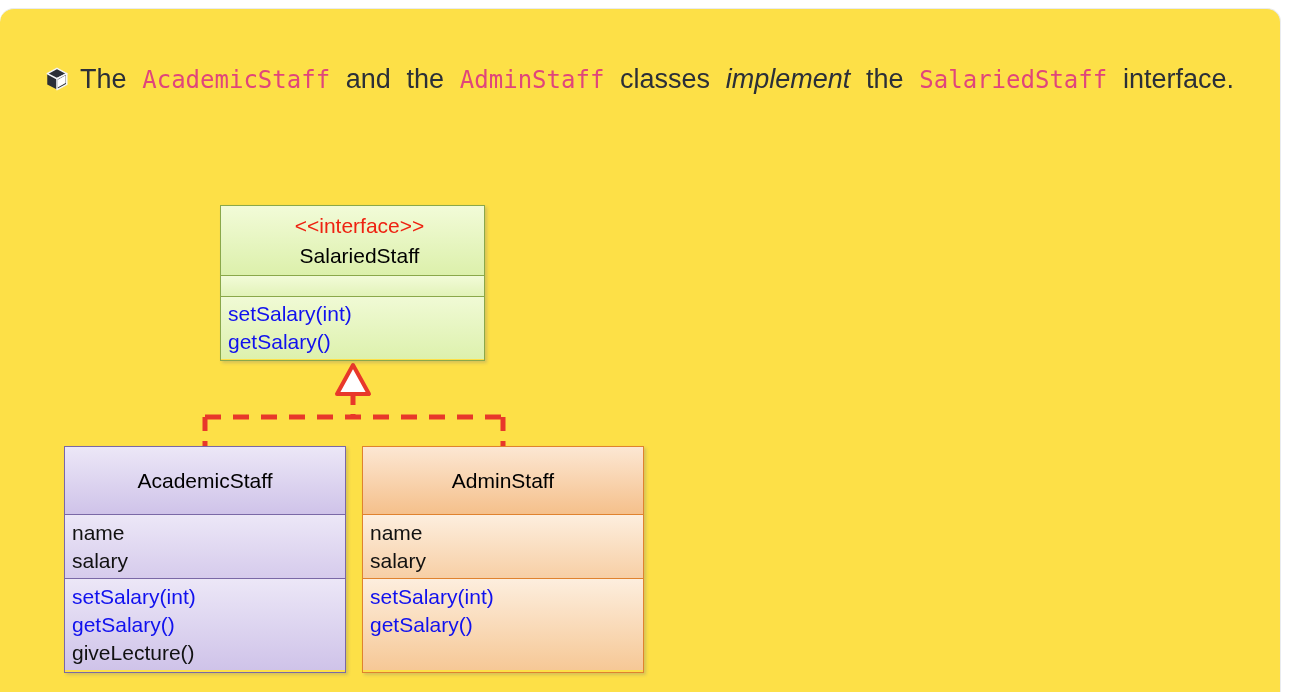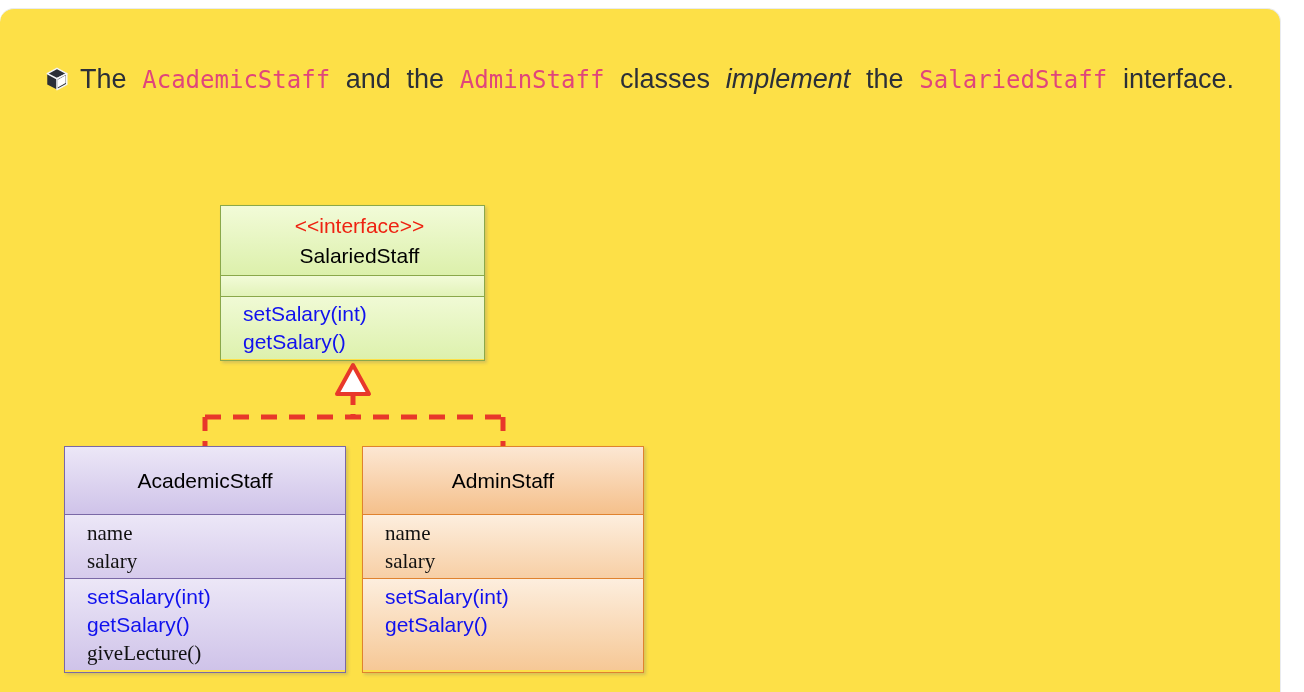--- a/index.html
+++ b/index.html
@@ -86,26 +86,26 @@
     overflow: hidden;
   }
   .uml-title {
     text-align: center;
     color: #000000;
     font-size: 21px;
   }
   .uml-row {
     font-size: 21px;
     line-height: 28px;
-    padding-left: 22px;
+    padding-left: 7px;
     white-space: nowrap;
     color: #000000;
   }
   .m-blue { color: #1111ee; }
-  .m-black { color: #111111; font-family: Liberation Serif, serif; }
+  .m-black { color: #111111; }
   .stereo {
     color: #ee2211;
     font-size: 21px;
     text-align: center;
     line-height: 30px;
   }
   .iname {
     color: #000000;
     font-size: 21px;
     text-align: center;

